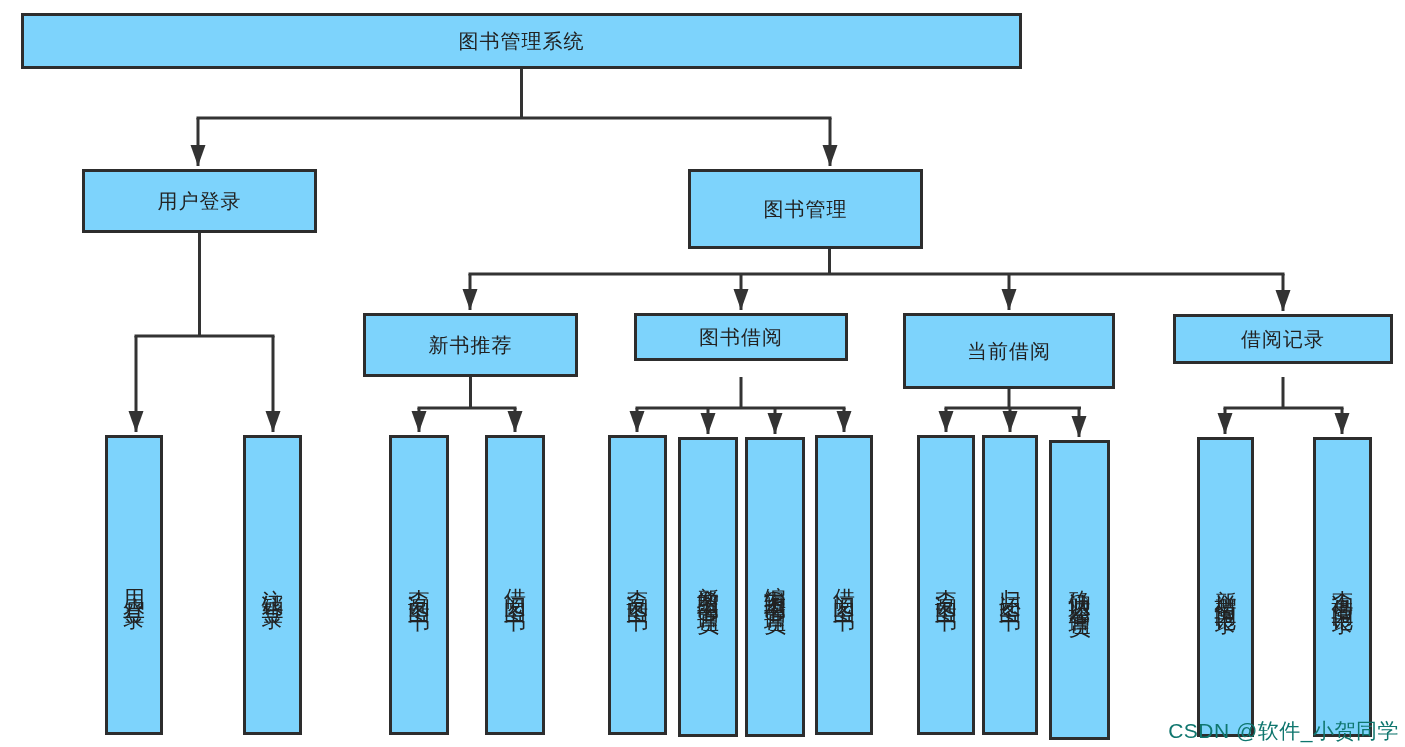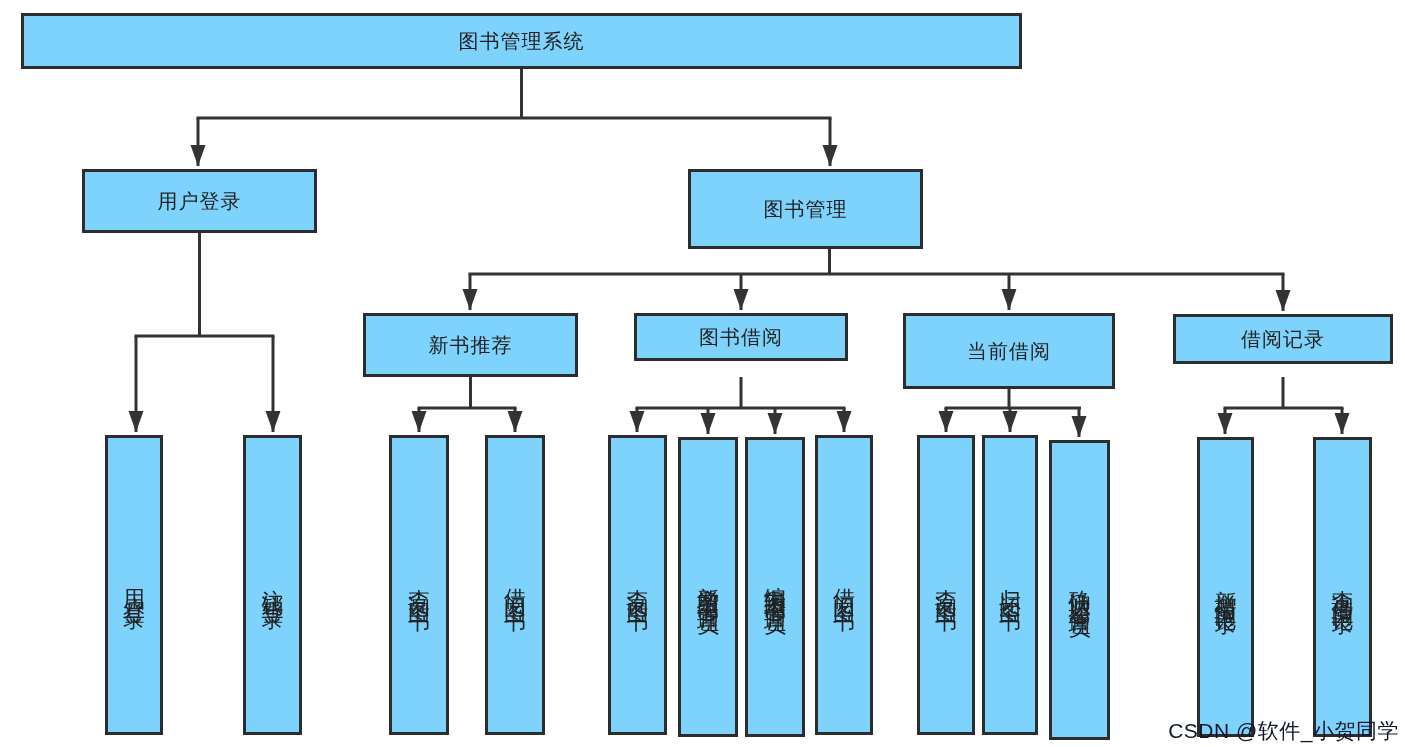--- a/index.html
+++ b/index.html
@@ -42,21 +42,21 @@
     font-size: 22px;
     color: #222222;
     letter-spacing: 7px;
     line-height: 1;
   }
   #watermark {
     position: absolute;
     right: 6px;
     top: 717px;
     font-size: 21px;
-    color: #0f172a;
+    color: #0f766e;
     letter-spacing: 0.5px;
     white-space: nowrap;
     z-index: 3;
   }
 </style>
 </head>
 <body>
 
 <div id="stage">
 

